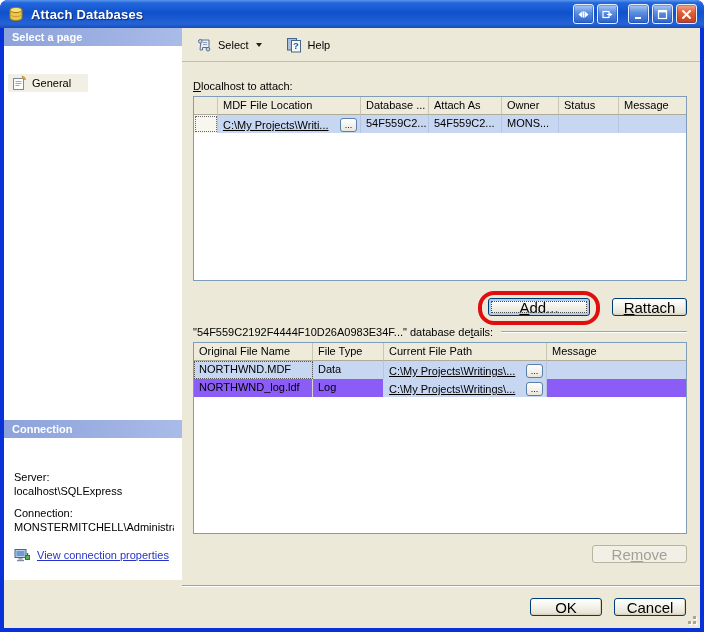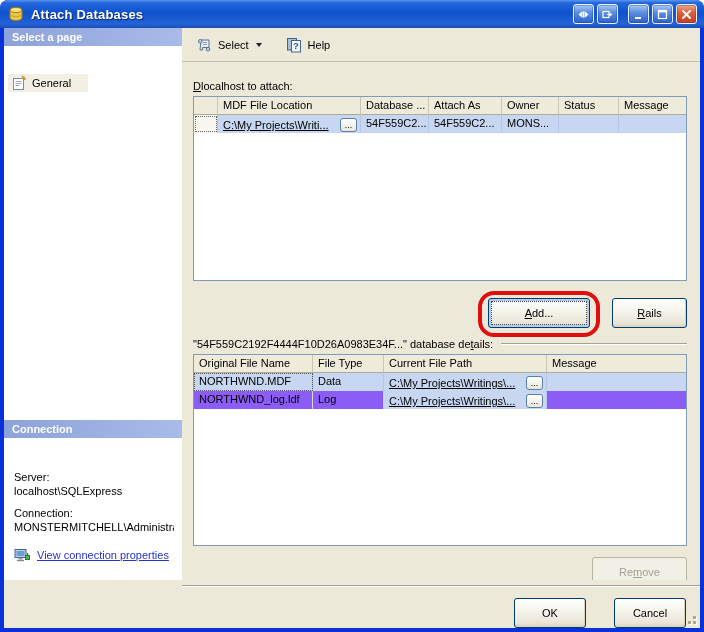--- a/index.html
+++ b/index.html
@@ -116,21 +116,21 @@
   .browse-btn {
     flex:0 0 17px; width:17px; height:14px; font-size:9px; line-height:6px;
     border:1px solid #5A7FA8; border-radius:3px;
     background:linear-gradient(180deg,#FFFFFF,#E9E6DA);
     text-align:center; padding:0;
   }
   .g-fill { flex:1; background:#fff; }
 
   
   .btn {
-    height:30px; font-size:11px; font-family:"Liberation Sans",sans-serif;
+    height:18px; font-size:15px; font-family:"Liberation Sans",sans-serif;
     border:1px solid #003C74; border-radius:3px;
     background:linear-gradient(180deg,#FFFFFF 0%,#F4F3EB 45%,#E9E6D8 85%,#D8D3BC 100%);
     box-shadow:inset -1px -1px 0 #D8D3BC;
   }
   .btn-add { width:102px; position:relative; box-shadow:inset 0 0 0 2px #B5CCEA; outline:1px dotted #4A4A4A; outline-offset:-4px; }
   .btn-remove1 { width:75px; }
   .btn-remove2 { width:95px; border-color:#B8B4A2; color:#A3A095; background:#F1F0E6; box-shadow:none; }
   .btn-ok, .btn-cancel { width:72px; }
 
   .btn-row { margin-top:17px; width:494px; display:flex; justify-content:flex-end; gap:22px; }
@@ -141,21 +141,21 @@
   }
 
   .details-row { margin-top:10px; margin-bottom:4px; width:494px; display:flex; align-items:center; gap:8px; }
   .details-line { flex:1; height:0; border-top:1px solid #A5A294; border-bottom:1px solid #FFFFFF; }
 
   .remove2-row { margin-top:11px; width:494px; display:flex; justify-content:flex-end; }
 
   
   .footer {
     position:relative; display:flex; align-items:flex-start; justify-content:flex-end;
-    gap:28px; padding:18px 14px 0 16px; background:#ECE9D8;
+    gap:12px; padding:18px 14px 0 16px; background:#ECE9D8;
   }
   .footer-line { position:absolute; left:178px; right:0; top:5px; height:0;
     border-top:1px solid #A5A294; border-bottom:1px solid #FFFFFF; }
   .grip { position:absolute; right:3px; bottom:3px; width:13px; height:13px; }
   .grip i {
     position:absolute; width:3px; height:3px; background:#A9A694;
     box-shadow:1px 1px 0 #FFFFFF;
   }
   .grip i:nth-child(1){ right:1px; bottom:1px; }
   .grip i:nth-child(2){ right:6px; bottom:1px; }
@@ -318,21 +318,21 @@
               <div class="c" style="border-right:none;"></div>
             </div>
             <div class="g-fill"></div>
           </div>
 
           <div class="btn-row">
             <span class="add-wrap">
               <div class="annotation-ring"></div>
               <button class="btn btn-add"><span></span><span class="u">A</span><span>dd...</span></button>
             </span>
-            <button class="btn btn-remove1"><span></span><span class="u">R</span><span>ails</span></button>
+            <button class="btn btn-remove1"><span></span><span class="u">R</span><span>attach</span></button>
           </div>
 
           <div class="details-row">
             <span><span>"54F559C2192F4444F10D26A0983E34F..." database de</span><span class="u">t</span><span>ails:</span></span>
             <span class="details-line"></span>
           </div>
 
           <div class="grid grid-2">
             <div class="g-head t2">
               <div class="h-cell">Original File Name</div>

